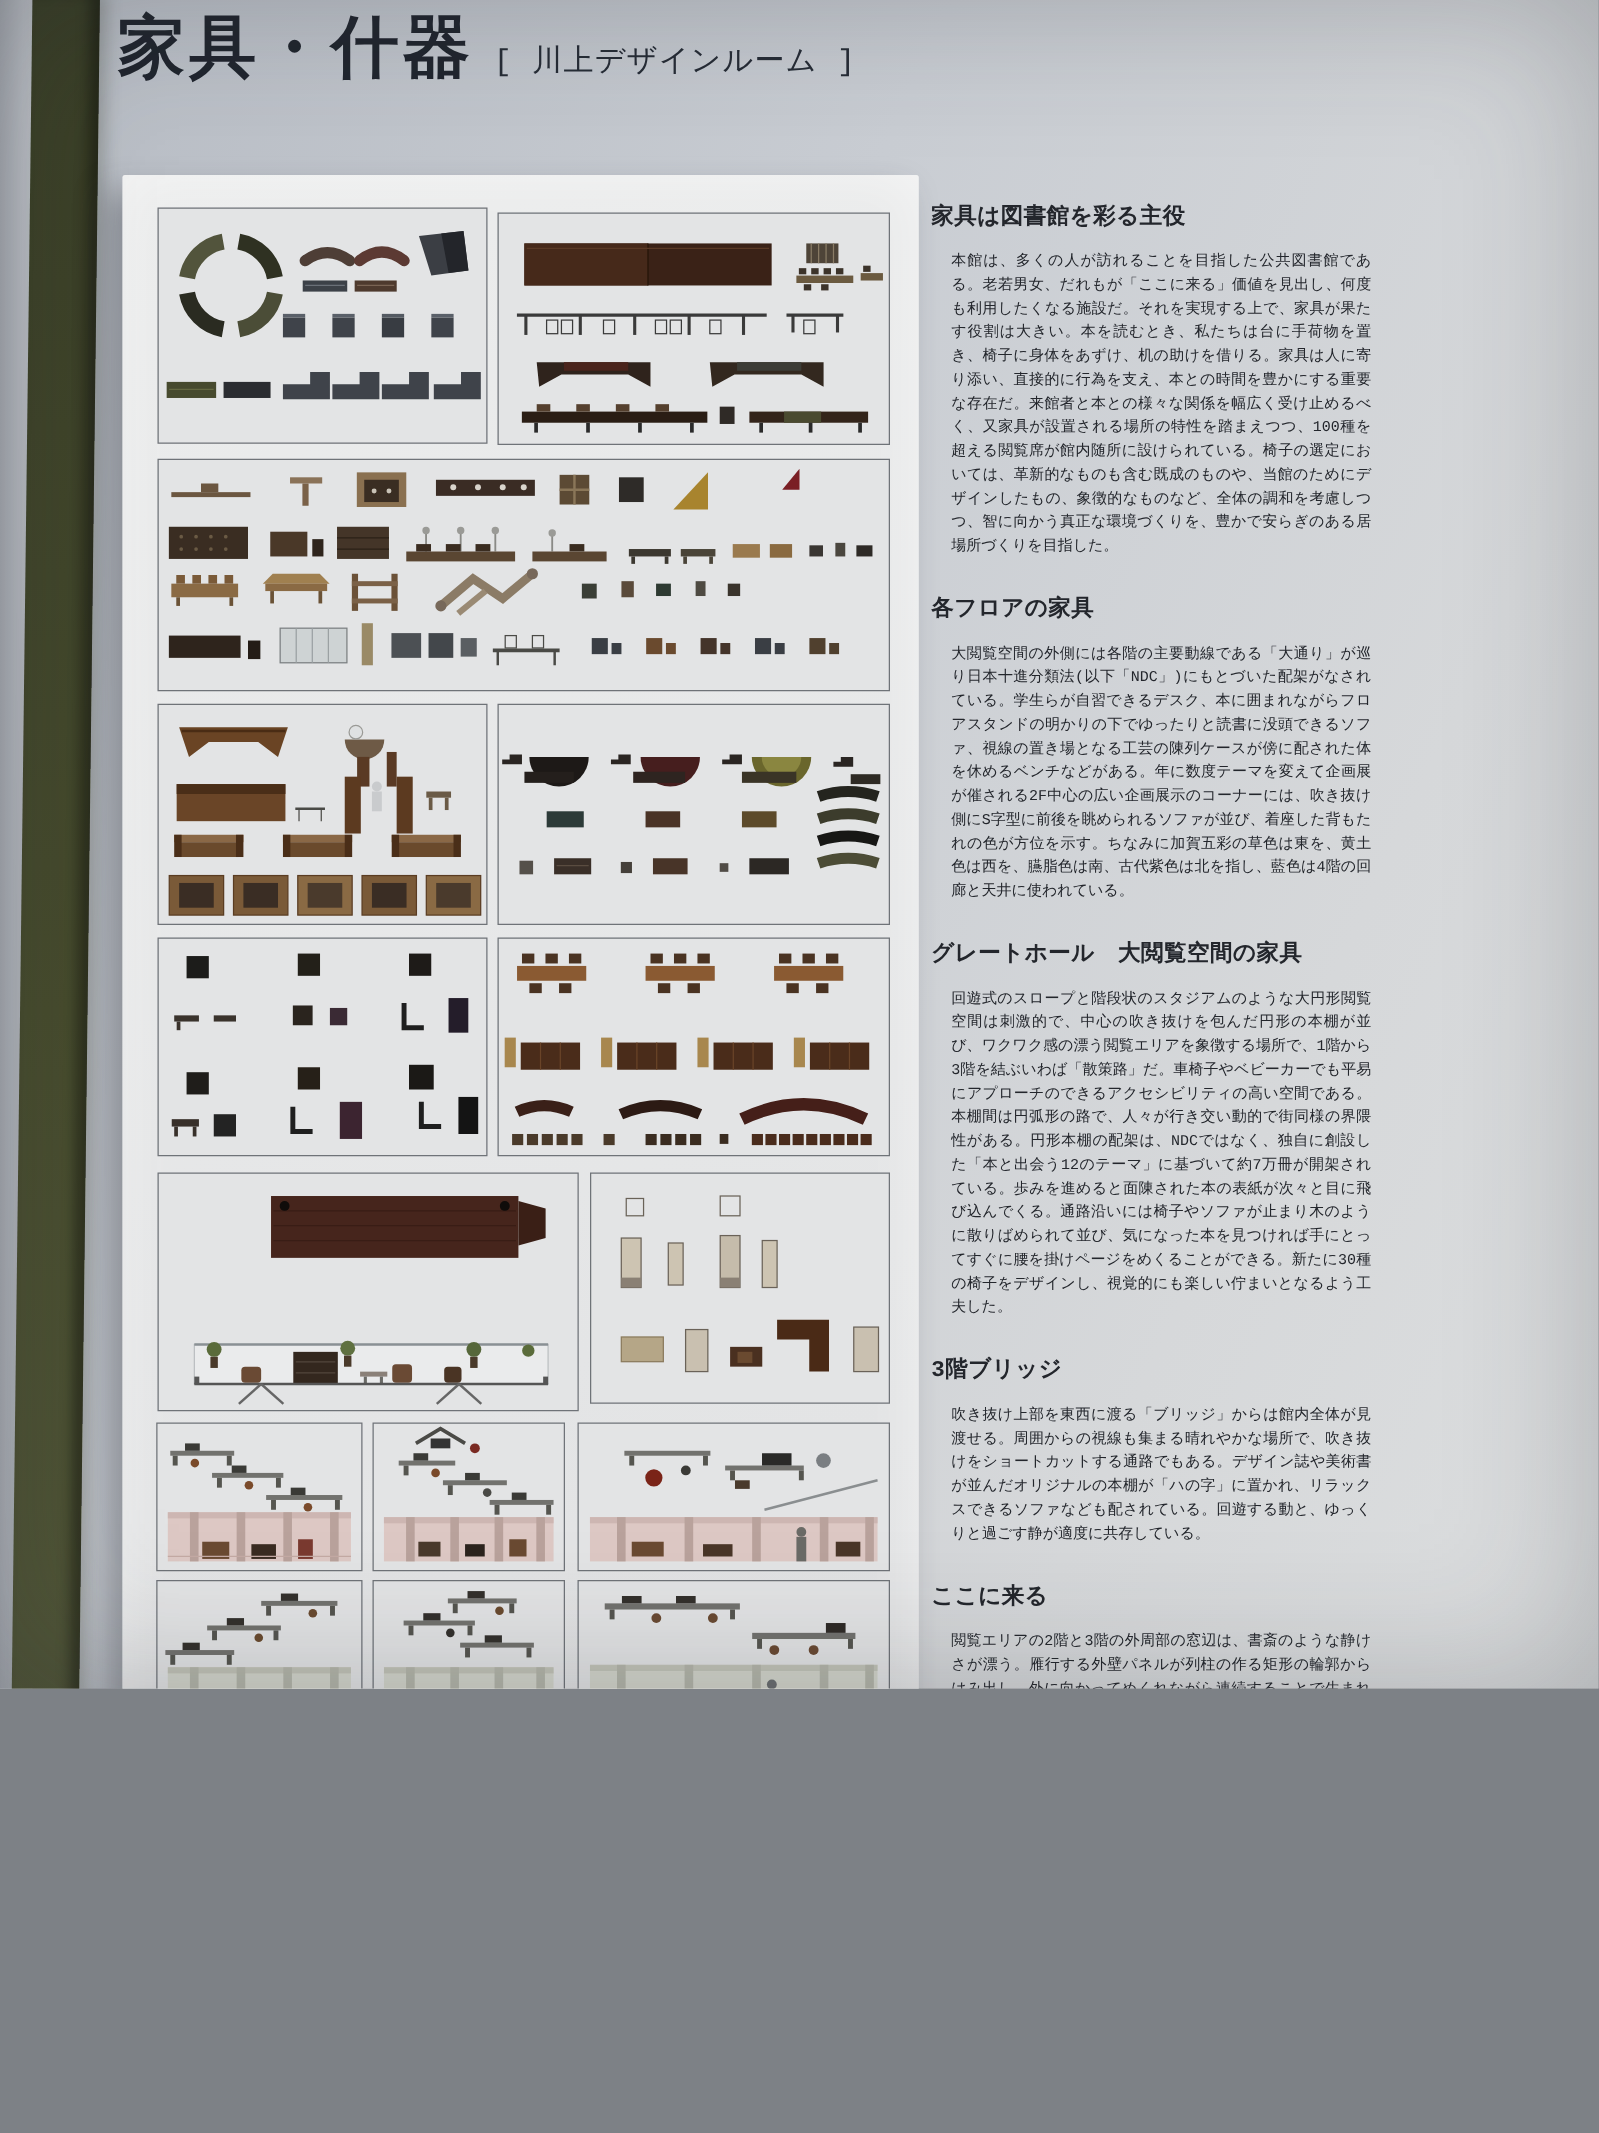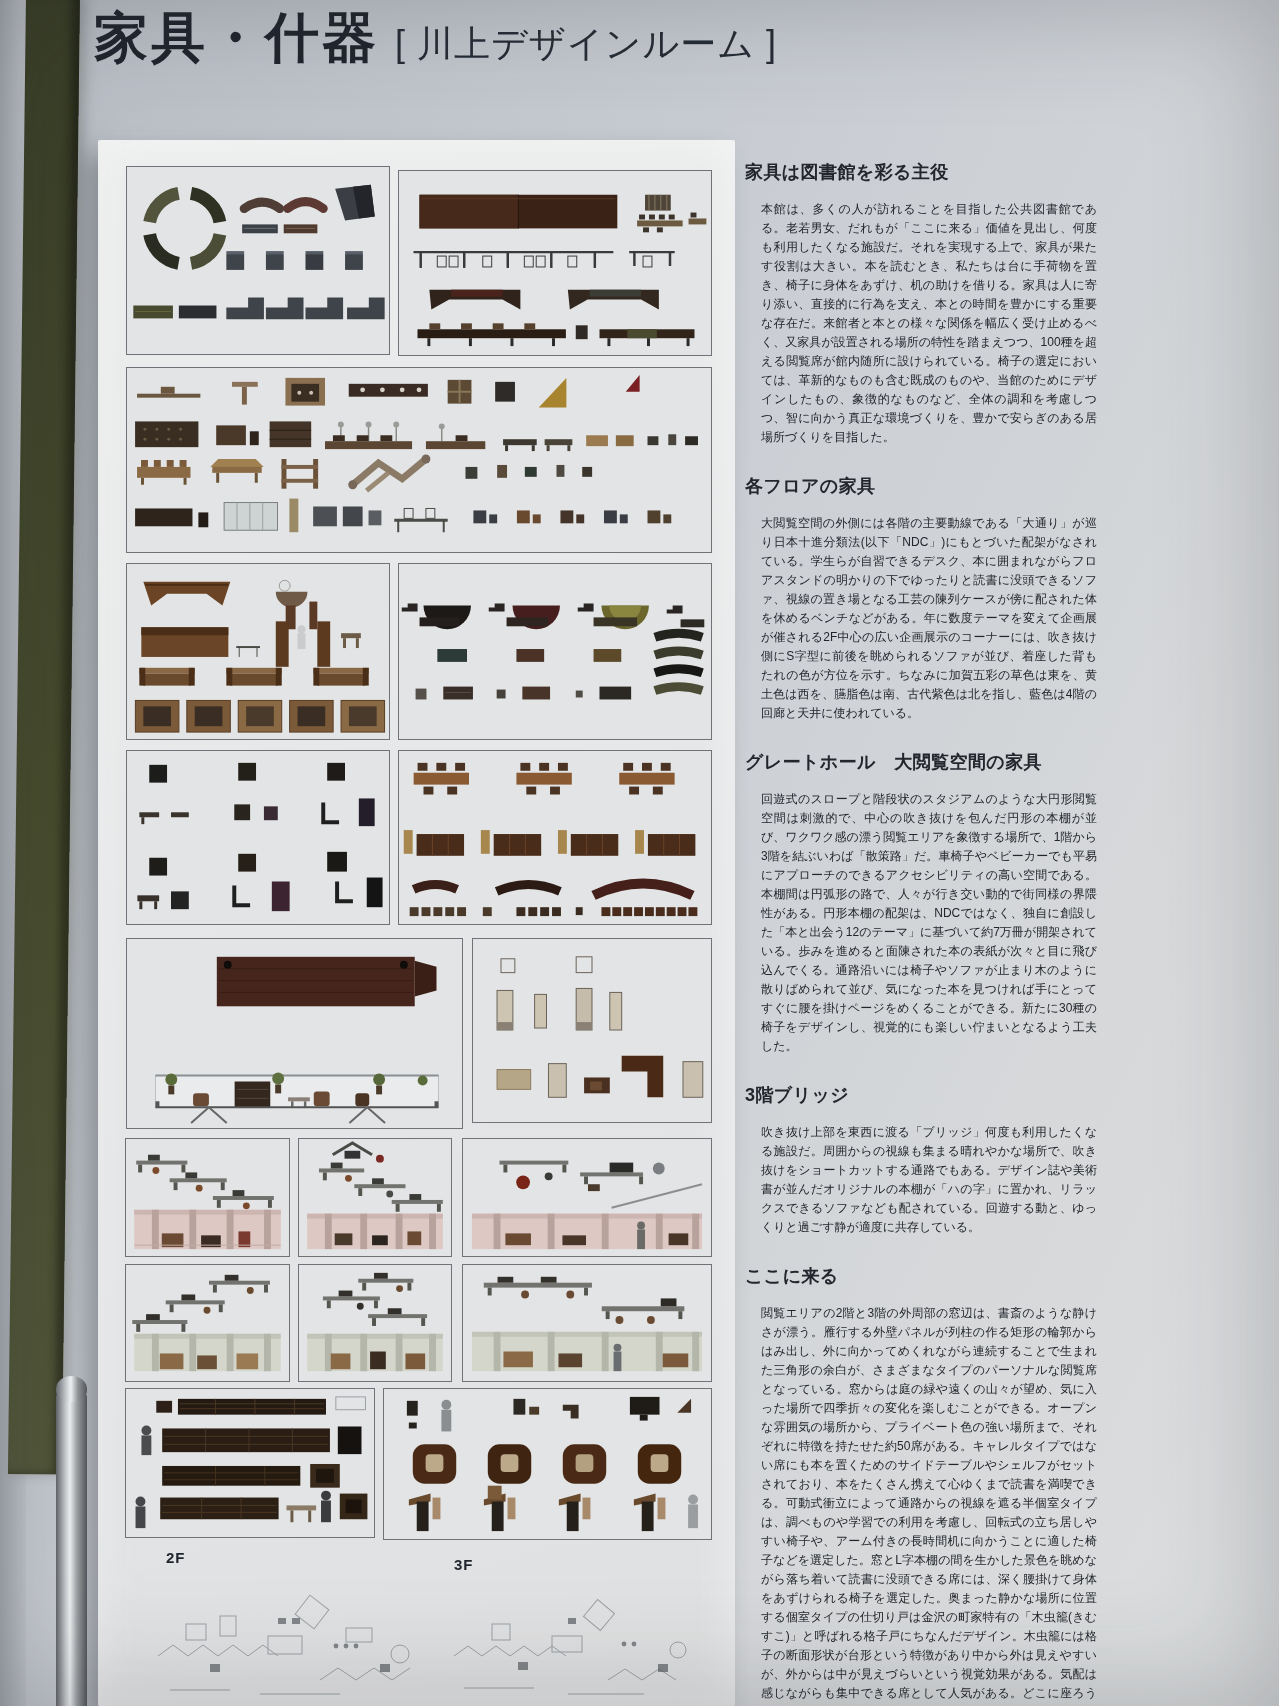--- a/index.html
+++ b/index.html
@@ -1,18 +1,18 @@
 <!DOCTYPE html>
 <html><head>
 <meta charset="utf-8">
 <style>
   html,body{margin:0;padding:0;background:#7d8186;}
-  .photo{position:relative;width:1279px;height:1706px;overflow:hidden;
+  .photo{position:relative;width:1279px;height:1351px;overflow:hidden;
     background:linear-gradient(115deg,#b7bcc4 0%,#c9cdd3 40%,#d6d8da 75%,#dcdedf 100%);
-    font-family:Liberation Sans, sans-serif;color:#23262c;}
+    font-family:Liberation Mono, monospace;color:#23262c;}
   .photo::after{content:"";position:absolute;inset:0;pointer-events:none;
     box-shadow:inset 0 0 120px rgba(40,44,52,.28);}
   .photo-edge{position:absolute;left:0;top:0;width:26px;height:100%;
     background:linear-gradient(90deg,#a6aab1,#c2c6cc);}
   .green-strip{position:absolute;left:26px;top:-6px;width:54px;height:1480px;
     background:linear-gradient(180deg,#393e26,#474c2d 55%,#53583a);
     transform:rotate(.7deg);transform-origin:top left;
     box-shadow:inset -8px 0 10px rgba(0,0,0,.38),6px 0 12px rgba(50,54,40,.25);}
   .stanchion{position:absolute;left:56px;top:1392px;width:31px;height:320px;
     background:linear-gradient(90deg,#63666a,#c8cbce 30%,#f1f3f4 45%,#9ea1a4 68%,#54575a);
@@ -22,21 +22,21 @@
     background:linear-gradient(90deg,#6a6d70,#d4d7da 35%,#f4f6f7 48%,#96999c 70%,#55585b);}
   .panel{position:absolute;left:98px;top:140px;width:637px;height:1566px;
     background:linear-gradient(160deg,#eceded,#e4e5e6 60%,#dfe0e1);
     box-shadow:-12px 14px 26px rgba(52,56,64,.38),inset 0 0 46px rgba(255,255,255,.5);
     border-radius:2px;}
   .fbox{position:absolute;border:1.3px solid #6f7378;background:#e3e4e5;box-sizing:border-box;}
   .fbox svg{display:block;width:100%;height:100%;}
   .title{position:absolute;left:94px;top:2px;display:flex;align-items:baseline;
     color:#20252e;white-space:nowrap;}
   .title .main{font-size:54px;font-weight:700;letter-spacing:3px;}
-  .title .sub{font-size:36px;font-weight:500;margin-left:16px;letter-spacing:1px;color:#262c36;}
+  .title .sub{font-size:24px;font-weight:500;margin-left:16px;letter-spacing:1px;color:#262c36;}
   .textcol{position:absolute;left:745px;top:160px;width:368px;height:1546px;overflow:hidden;}
   .sec{margin-bottom:27px;}
   .sec h3{font-size:18px;font-weight:700;margin:0 0 9px 0;letter-spacing:.4px;}
   .sec p{font-size:12px;line-height:19px;margin:16px;text-align:justify;}
   .flabel{position:absolute;font-size:15px;font-weight:700;color:#1f242c;letter-spacing:1px;text-align:center;}
   .plan{position:absolute;opacity:.8;}
 </style>
 </head>
 <body>
 
@@ -907,21 +907,21 @@
     <div class="sec">
       <h3>各フロアの家具</h3>
       <p>大閲覧空間の外側には各階の主要動線である「大通り」が巡り日本十進分類法(以下「NDC」)にもとづいた配架がなされている。学生らが自習できるデスク、本に囲まれながらフロアスタンドの明かりの下でゆったりと読書に没頭できるソファ、視線の置き場となる工芸の陳列ケースが傍に配された体を休めるベンチなどがある。年に数度テーマを変えて企画展が催される2F中心の広い企画展示のコーナーには、吹き抜け側にS字型に前後を眺められるソファが並び、着座した背もたれの色が方位を示す。ちなみに加賀五彩の草色は東を、黄土色は西を、臙脂色は南、古代紫色は北を指し、藍色は4階の回廊と天井に使われている。</p>
     </div>
     <div class="sec">
       <h3>グレートホール　大閲覧空間の家具</h3>
       <p>回遊式のスロープと階段状のスタジアムのような大円形閲覧空間は刺激的で、中心の吹き抜けを包んだ円形の本棚が並び、ワクワク感の漂う閲覧エリアを象徴する場所で、1階から3階を結ぶいわば「散策路」だ。車椅子やベビーカーでも平易にアプローチのできるアクセシビリティの高い空間である。本棚間は円弧形の路で、人々が行き交い動的で街同様の界隈性がある。円形本棚の配架は、NDCではなく、独自に創設した「本と出会う12のテーマ」に基づいて約7万冊が開架されている。歩みを進めると面陳された本の表紙が次々と目に飛び込んでくる。通路沿いには椅子やソファが止まり木のように散りばめられて並び、気になった本を見つければ手にとってすぐに腰を掛けページをめくることができる。新たに30種の椅子をデザインし、視覚的にも楽しい佇まいとなるよう工夫した。</p>
     </div>
     <div class="sec">
       <h3>3階ブリッジ</h3>
-      <p>吹き抜け上部を東西に渡る「ブリッジ」何度も利用したくなる施設だ。周囲からの視線も集まる晴れやかな場所で、吹き抜けをショートカットする通路でもある。デザイン誌や美術書が並んだオリジナルの本棚が「ハの字」に置かれ、リラックスできるソファなども配されている。回遊する動と、ゆっくりと過ごす静が適度に共存している。</p>
+      <p>吹き抜け上部を東西に渡る「ブリッジ」からは館内全体が見渡せる。周囲からの視線も集まる晴れやかな場所で、吹き抜けをショートカットする通路でもある。デザイン誌や美術書が並んだオリジナルの本棚が「ハの字」に置かれ、リラックスできるソファなども配されている。回遊する動と、ゆっくりと過ごす静が適度に共存している。</p>
     </div>
     <div class="sec">
       <h3>ここに来る</h3>
       <p>閲覧エリアの2階と3階の外周部の窓辺は、書斎のような静けさが漂う。雁行する外壁パネルが列柱の作る矩形の輪郭からはみ出し、外に向かってめくれながら連続することで生まれた三角形の余白が、さまざまなタイプのパーソナルな閲覧席となっている。窓からは庭の緑や遠くの山々が望め、気に入った場所で四季折々の変化を楽しむことができる。オープンな雰囲気の場所から、プライベート色の強い場所まで、それぞれに特徴を持たせた約50席がある。キャレルタイプではない席にも本を置くためのサイドテーブルやシェルフがセットされており、本をたくさん携えて心ゆくまで読書を満喫できる。可動式衝立によって通路からの視線を遮る半個室タイプは、調べものや学習での利用を考慮し、回転式の立ち居しやすい椅子や、アーム付きの長時間机に向かうことに適した椅子などを選定した。窓とL字本棚の間を生かした景色を眺めながら落ち着いて読書に没頭できる席には、深く腰掛けて身体をあずけられる椅子を選定した。奥まった静かな場所に位置する個室タイプの仕切り戸は金沢の町家特有の「木虫籠(きむすこ)」と呼ばれる格子戸にちなんだデザイン。木虫籠には格子の断面形状が台形という特徴があり中から外は見えやすいが、外からは中が見えづらいという視覚効果がある。気配は感じながらも集中できる席として人気がある。どこに座ろうかと歩く楽しさも本館の魅力の一つとなっている。</p>
     </div>
 
   </div>
 </div>
 
 </body></html>

